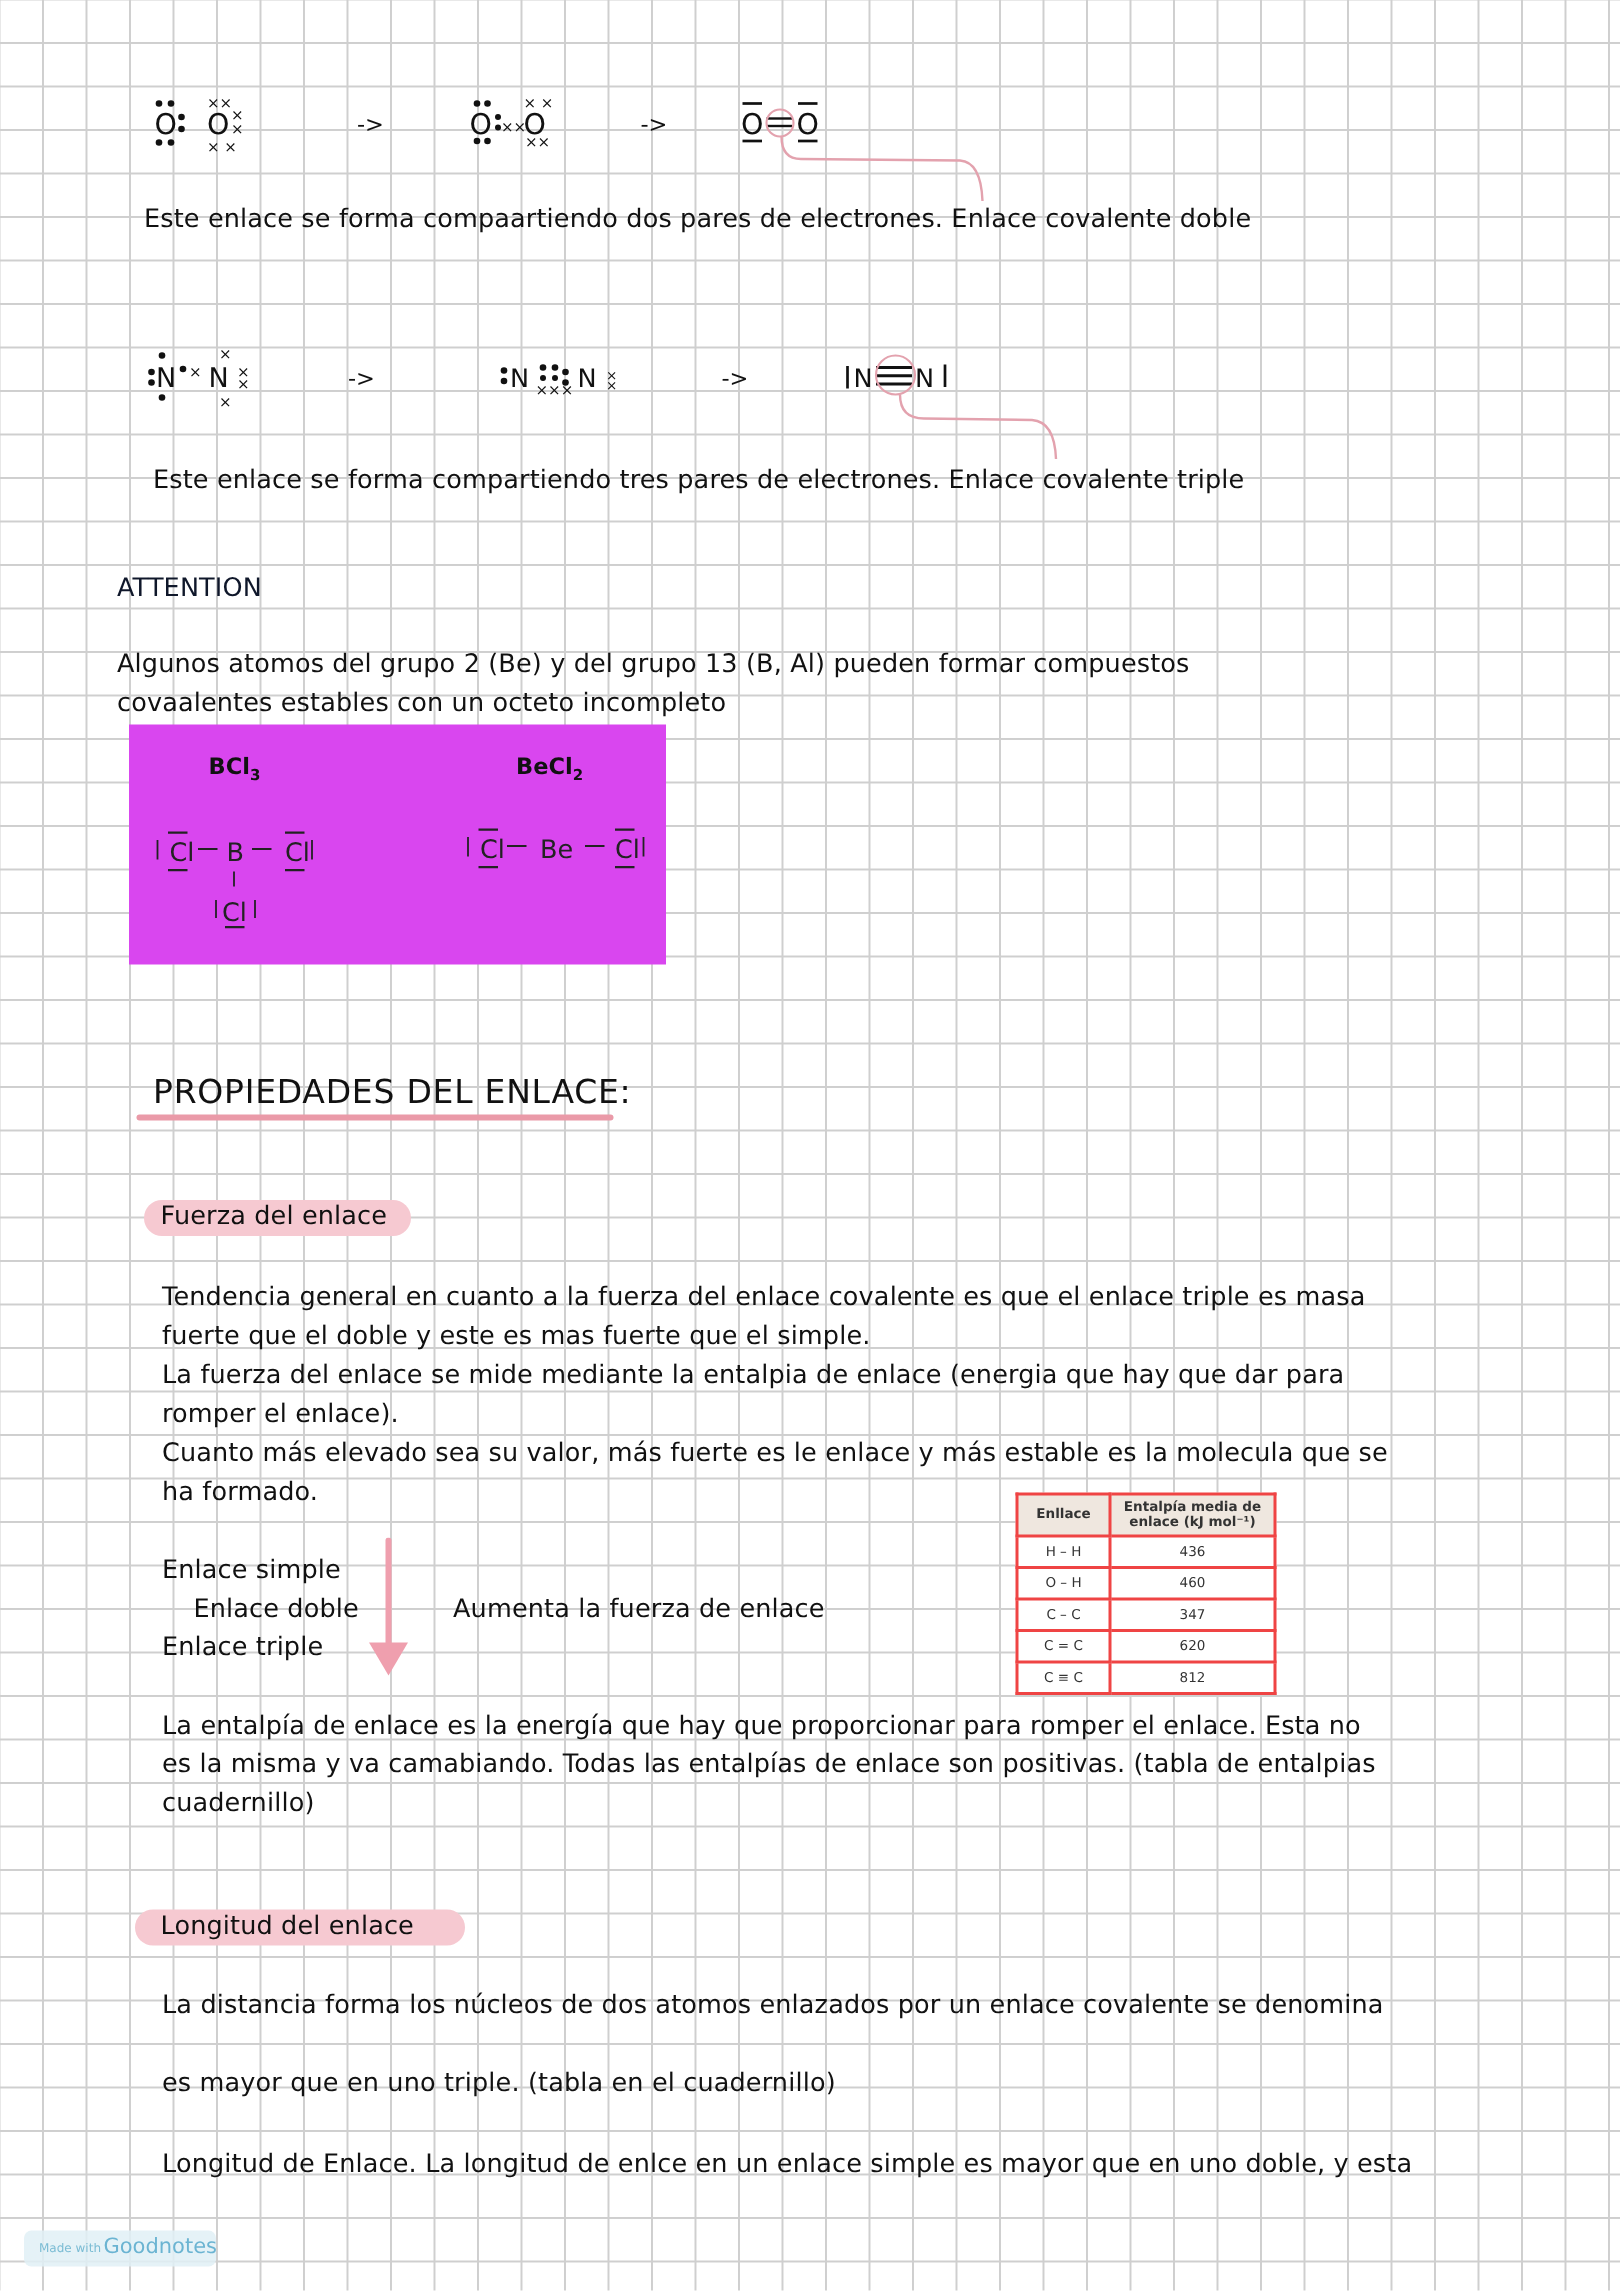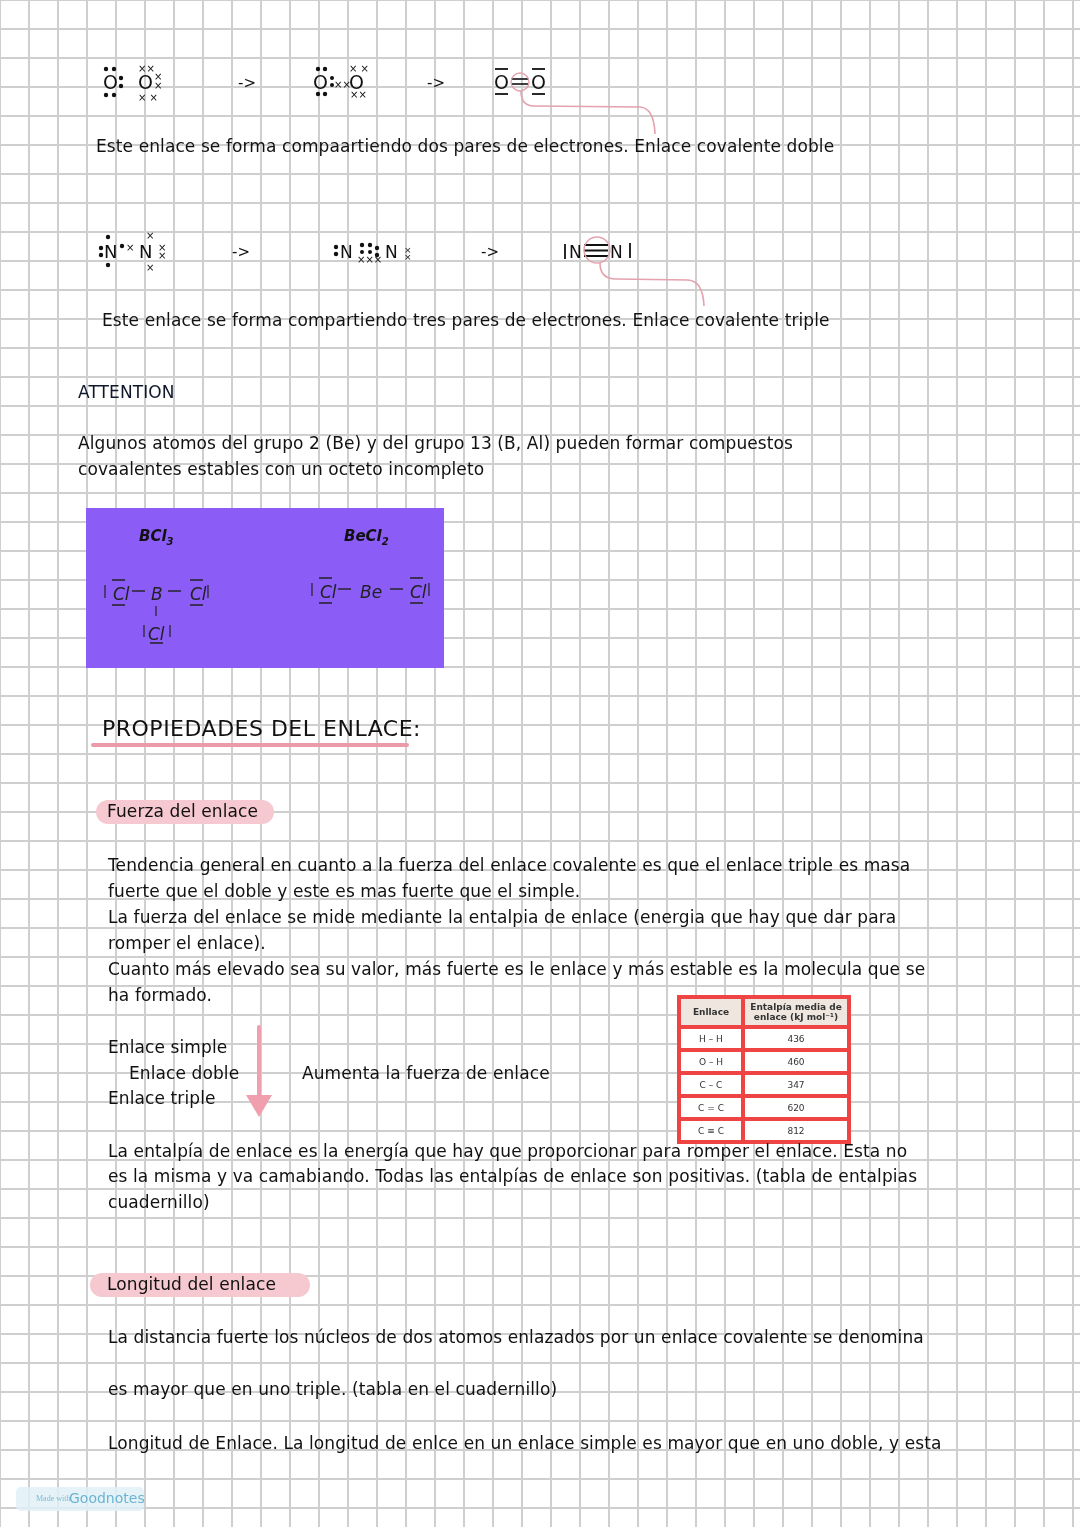--- a/index.html
+++ b/index.html
@@ -22,42 +22,41 @@
     font-size: 22px; letter-spacing: 0.5px; font-weight: 500;
   }
   .title-underline {
     position: absolute; height: 4px; border-radius: 3px; background: #ea9aa8;
   }
   .pill {
     position: absolute; background: #f6c9d1; border-radius: 13px; height: 24px;
   }
   .pill-label { font-size: 17px; }
   .struct-box {
-    position: absolute; left: 86px; top: 508px; width: 358px; height: 160px;
-    background: #8b5cf6;
-    font-style: italic;
+    position: absolute; left: 86px; top: 483px; width: 358px; height: 160px;
+    background: #d946ef;
   }
   .struct-title { font-weight: bold; font-size: 15px; position: absolute; }
   .struct-title sub { font-size: 10px; }
   .chem { font-size: 17px; position: absolute; font-family: "DejaVu Sans", sans-serif; color:#222; }
   table.ent {
     position: absolute; left: 677px; top: 995px; width: 174px;
     border-collapse: collapse; background: #fff;
     font-family: "DejaVu Sans", sans-serif; font-size: 9px;
   }
   table.ent th, table.ent td {
-    border: 4px solid #ef4444; text-align: center; padding: 0;
+    border: 2px solid #ef4444; text-align: center; padding: 0;
   }
   table.ent th { background: #efe7df; font-weight: bold; height: 26px; color:#333; line-height: 10px; }
   table.ent td { height: 19px; color: #333; }
   .gn {
     position: absolute; left: 16px; top: 1487px; width: 128px; height: 24px;
     background: rgba(224,240,246,0.85); border-radius: 5px;
   }
-  .gn-small { position:absolute; left: 20px; top: 7px; font-size: 8px; color:#7bbcd4;font-family:Liberation Serif, serif; }
+  .gn-small { position:absolute; left: 10px; top: 7px; font-size: 8px; color:#7bbcd4; }
   .gn-big { position:absolute; left: 53px; top: 3px; font-size: 14px; color:#6bb4d2; }
 </style>
 </head>
 <body>
 
 <div>
 
   <div class="abs" style="left:100px; top:64px; width:70px; height:40px;">
     <svg width="70" height="40">
       <circle cx="6" cy="5" r="2.2" fill="#111"></circle>
@@ -268,20 +267,20 @@
   </tbody>
 </table>
 
 <div class="abs hw" style="left:108px; top:1141px;">La entalpía de enlace es la energía que hay que proporcionar para romper el enlace. Esta no</div>
 <div class="abs hw" style="left:108px; top:1166px;">es la misma y va camabiando. Todas las entalpías de enlace son positivas. (tabla de entalpias</div>
 <div class="abs hw" style="left:108px; top:1192px;">cuadernillo)</div>
 
 <div class="pill" style="left:90px; top:1273px; width:220px;"></div>
 <div class="abs hw pill-label" style="left:107px; top:1274px;">Longitud del enlace</div>
 
-<div class="abs hw" style="left:108px; top:1327px;">La distancia fuerte los núcleos de dos atomos enlazados por un enlace covalente se denomina</div>
+<div class="abs hw" style="left:108px; top:1327px;">La distancia forma los núcleos de dos atomos enlazados por un enlace covalente se denomina</div>
 <div class="abs hw" style="left:108px; top:1433px;">Longitud de Enlace. La longitud de enlce en un enlace simple es mayor que en uno doble, y esta</div>
 <div class="abs hw" style="left:108px; top:1379px;">es mayor que en uno triple. (tabla en el cuadernillo)</div>
 
 <div class="gn">
   <span class="gn-small">Made with</span>
   <span class="gn-big">Goodnotes</span>
 </div>
 
 </body></html>

